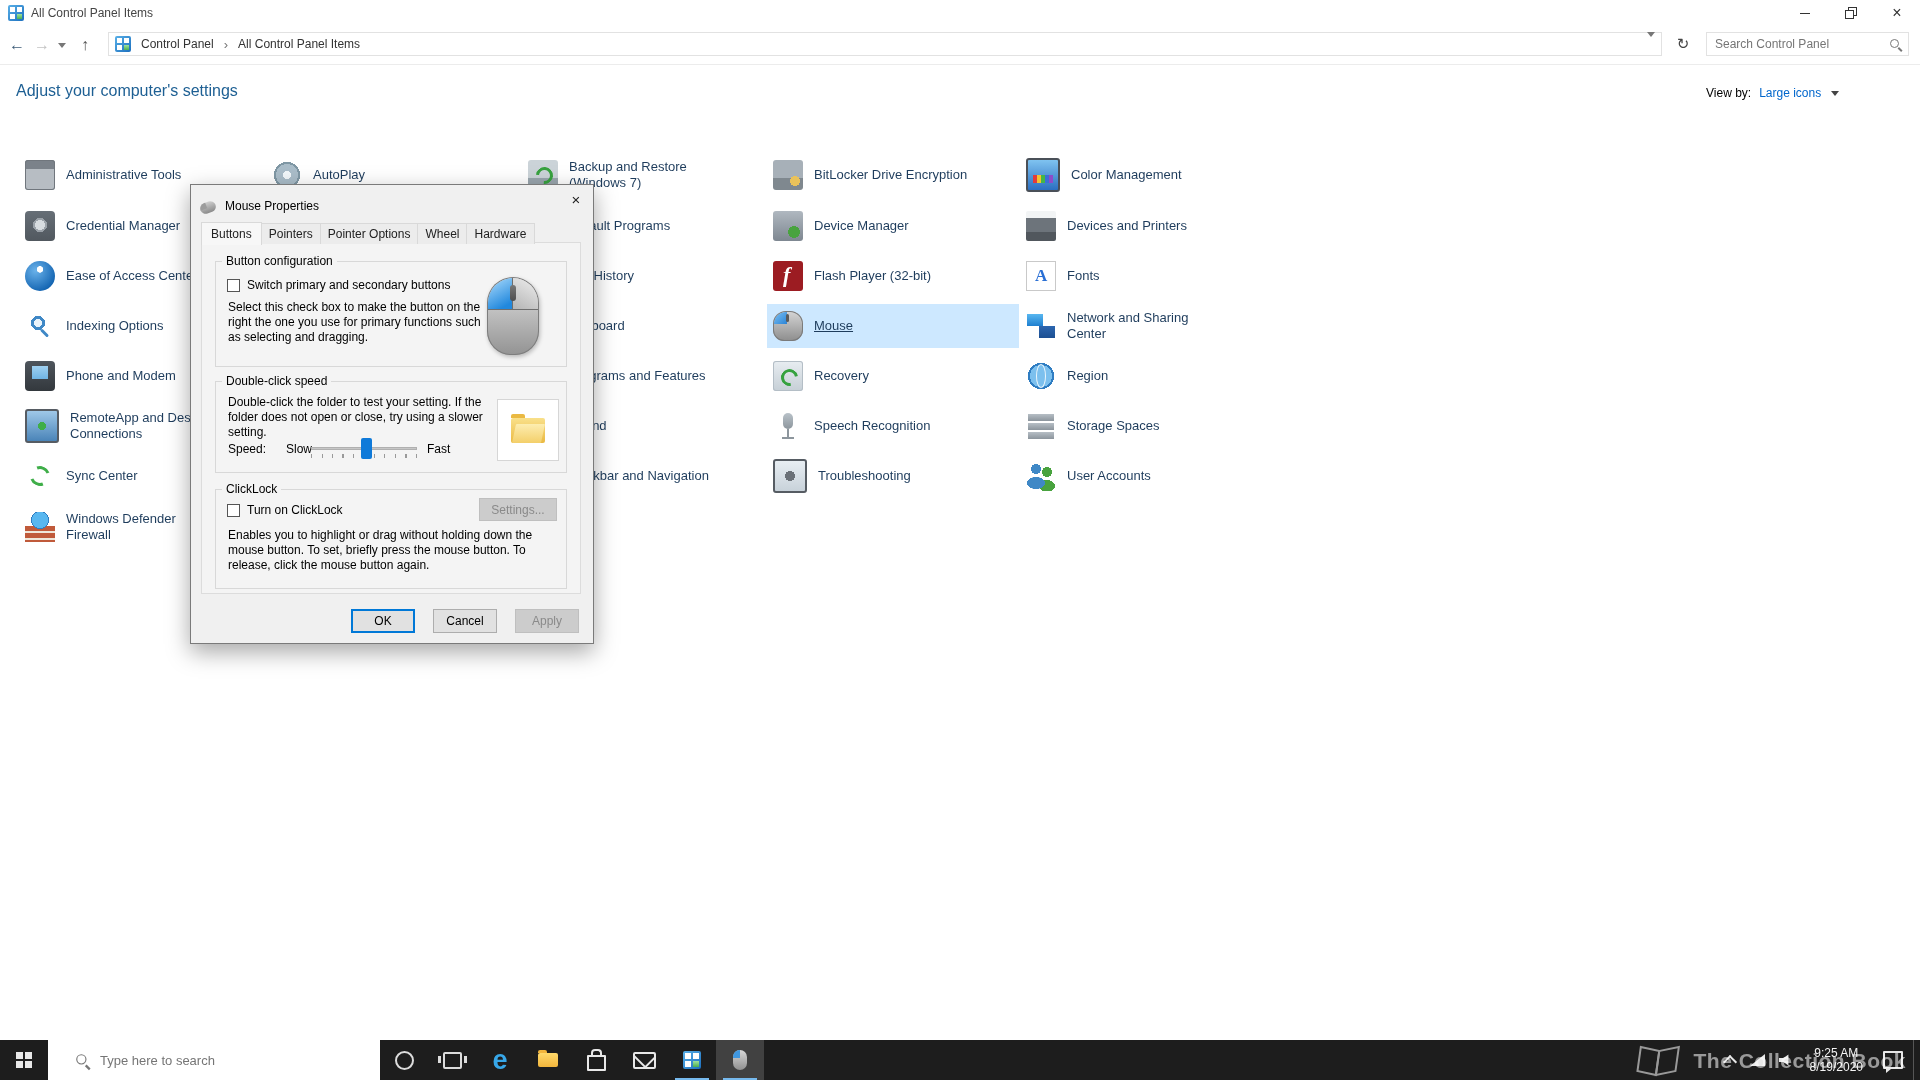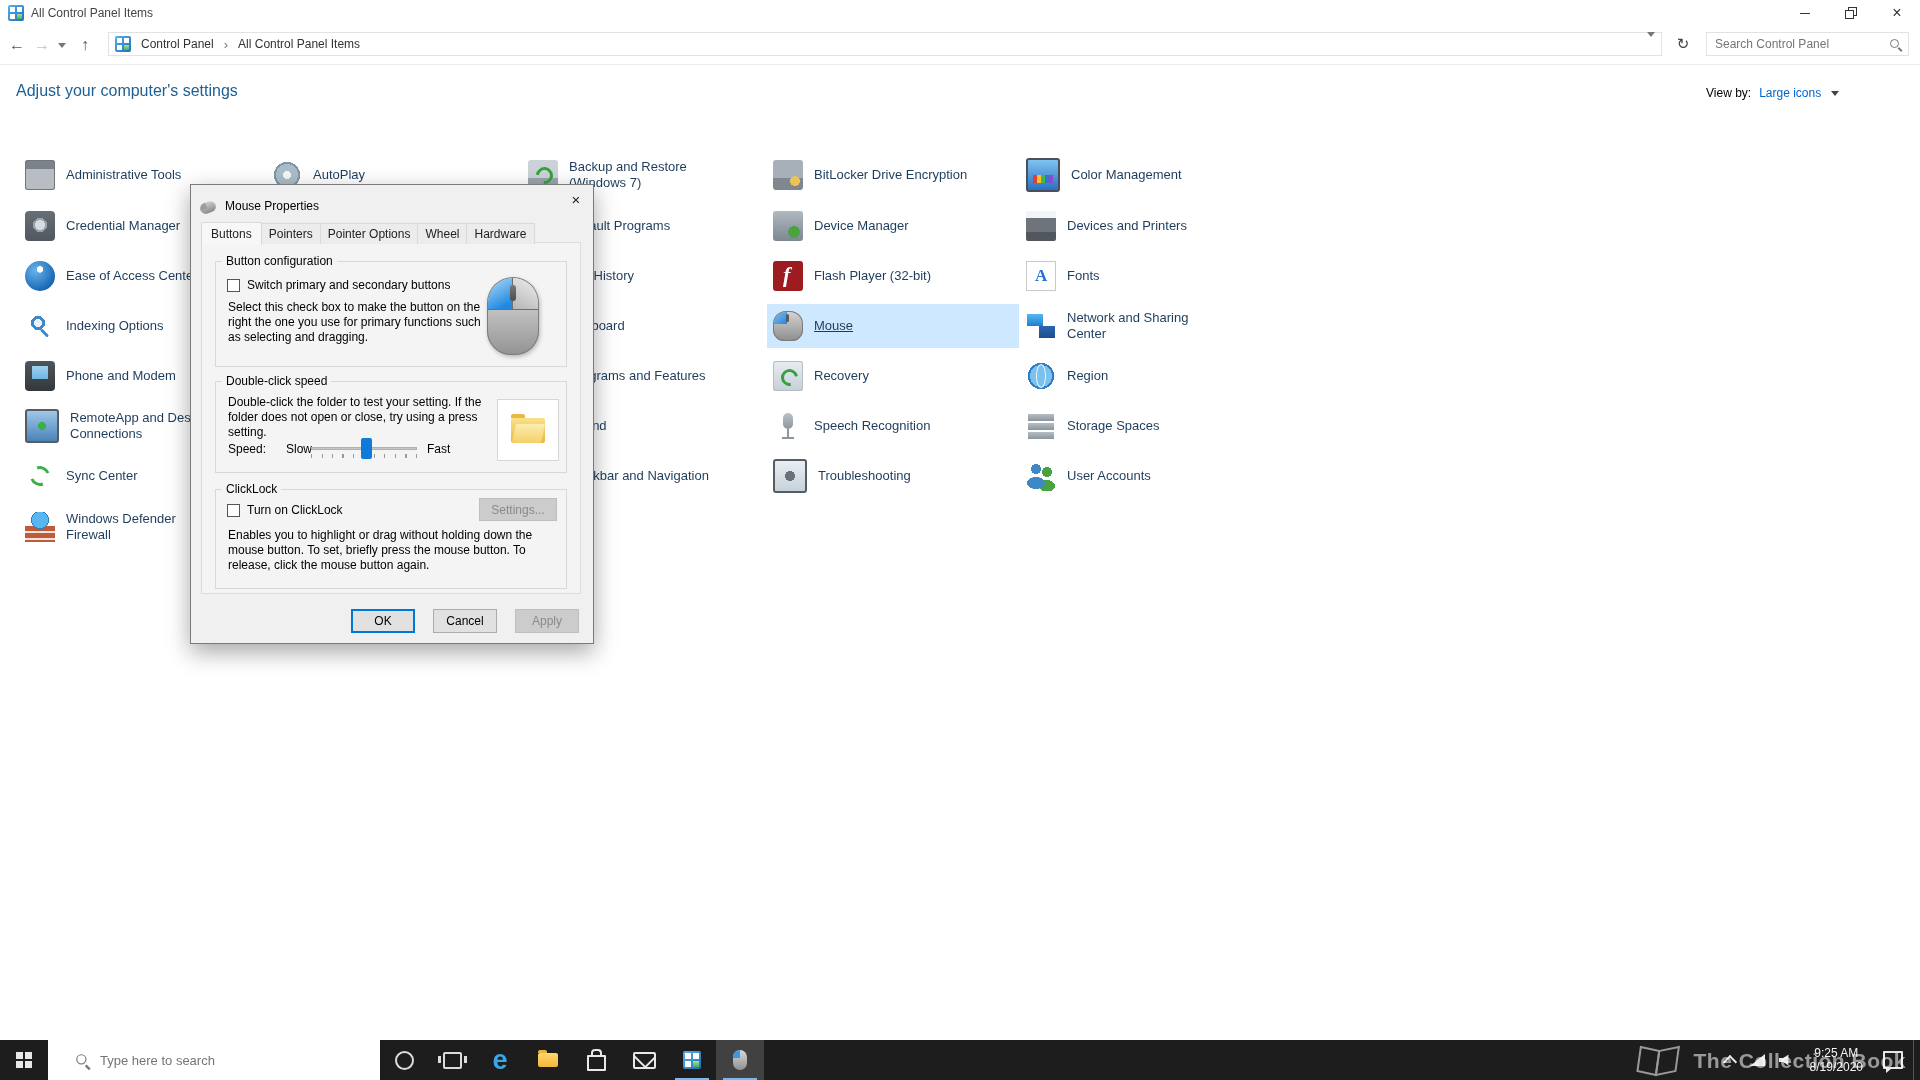--- a/index.html
+++ b/index.html
@@ -410,21 +410,21 @@
     </div>
     <div class="desc d1">Select this check box to make the button on the right the one you use for primary functions such as selecting and dragging.</div>
     <div class="mouseg">
       <div class="mg-wheel"></div>
       <div class="mg-left"></div>
       <div class="mg-right"></div>
     </div>
 
     <div class="group g2"></div>
     <span class="glabel gl2">Double-click speed</span>
-    <div class="desc d2">Double-click the folder to test your setting. If the folder does not open or close, try using a press setting.</div>
+    <div class="desc d2">Double-click the folder to test your setting. If the folder does not open or close, try using a slower setting.</div>
     <span class="speed-label">Speed:</span>
     <span class="slow-label">Slow</span>
     <div class="slider">
       <div class="slider-track"></div>
       <div class="slider-ticks"></div>
       <div class="slider-thumb" style="left: calc(52% - 5px);"></div>
     </div>
     <span class="fast-label">Fast</span>
     <div class="folderbox">
       <div class="folder"></div>

